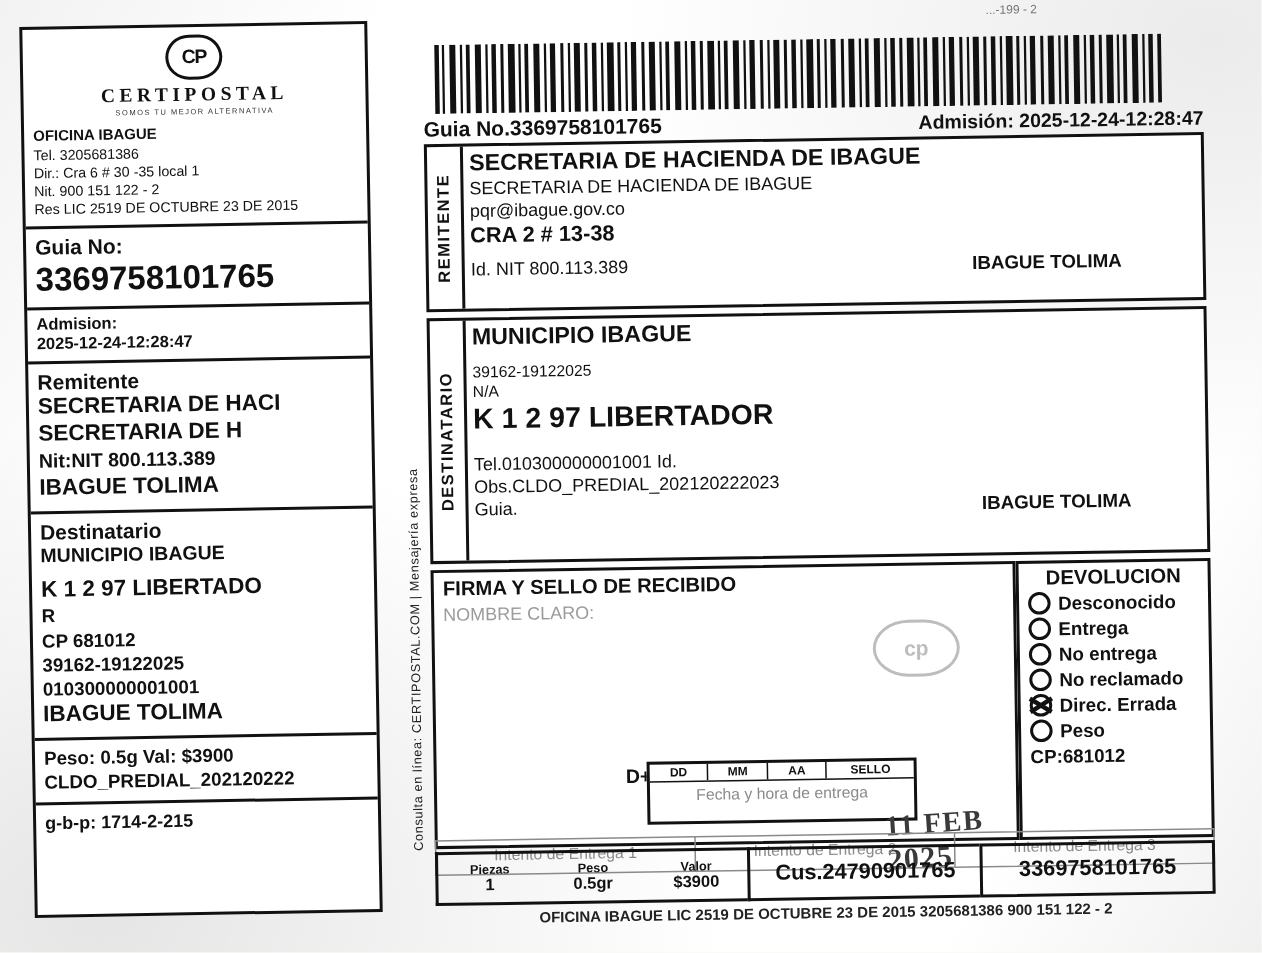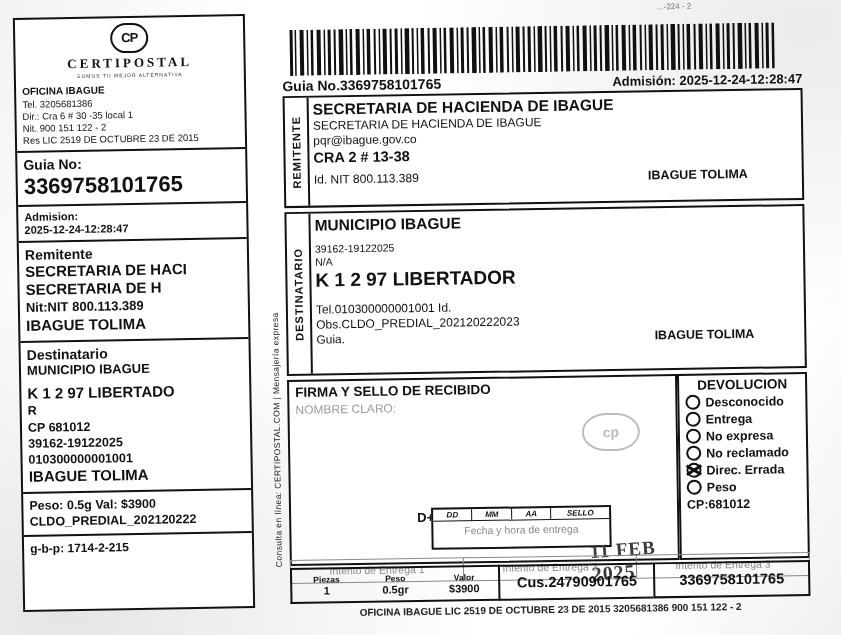--- a/index.html
+++ b/index.html
@@ -116,21 +116,21 @@
   .dev-item.marked .dev-o:after{
     content:"";position:absolute;left:-3px;top:4px;width:17px;height:2.5px;background:#111;
   }
   .dev-item.marked .dev-o:before{transform:rotate(32deg);}
   .dev-item.marked .dev-o:after{transform:rotate(-32deg);}
   .dev-cp{font-size:12.5px;font-weight:bold;padding:2px 0 0 6px;}
 
   
   .fecha-box{position:absolute;border:2px solid #111;box-sizing:border-box;background:#fff;}
   .fh{display:flex;font-size:8px;font-weight:bold;text-align:center;border-bottom:1.5px solid #111;}
-  .fh div{flex:1;border-right:1.5px solid #111;padding:1px 0;font-style:italic;}
+  .fh div{flex:1;border-right:1.5px solid #111;padding:1px 0;}
   .fh div:last-child{border-right:0;}
   .fh div.hora{flex:1.5;}
   .fecha-cap{font-size:10.5px;color:#8a8a8a;text-align:center;padding:3px 2px 0 2px;}
 
   .stamp{
     position:absolute;left:315px;top:532px;
     font-family:"Liberation Serif",serif;font-weight:bold;
     color:#3a3a3a;letter-spacing:1px;transform:rotate(-3deg);
   }
   .stamp .d1{font-size:19px;}
@@ -166,21 +166,21 @@
   }
   .topcorner{
     position:absolute;right:150px;top:2px;font-size:8px;color:#777;transform:rotate(-1deg);
   }
 </style>
 </head>
 <body>
 
 <div class="sheet"></div>
 
-<div class="topcorner">...-224 - 2</div>
+<div class="topcorner">...-199 - 2</div>
 
 <div class="stub">
 
   <div class="stub-logo">
     <div class="logo-mark">CP</div>
     <div class="logo-word">CERTIPOSTAL</div>
     <div class="logo-sub">SOMOS TU MEJOR ALTERNATIVA</div>
   </div>
 
   <div class="stub-office">
@@ -394,21 +394,21 @@
     <div class="dev-item">
       <span class="dev-o"></span>
       <span>Desconocido</span>
     </div>
     <div class="dev-item">
       <span class="dev-o"></span>
       <span>Entrega</span>
     </div>
     <div class="dev-item">
       <span class="dev-o"></span>
-      <span>No expresa</span>
+      <span>No entrega</span>
     </div>
     <div class="dev-item">
       <span class="dev-o"></span>
       <span>No reclamado</span>
     </div>
     <div class="dev-item marked">
       <span class="dev-o"></span>
       <span>Direc. Errada</span>
     </div>
     <div class="dev-item">

